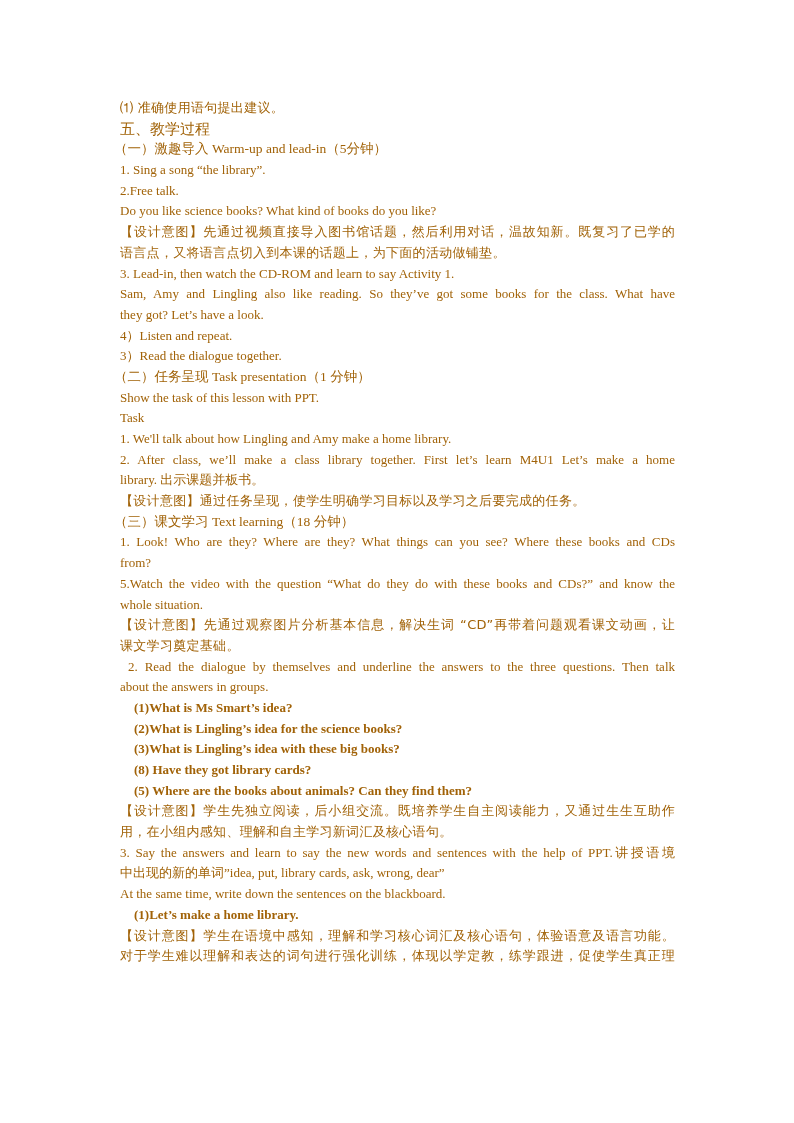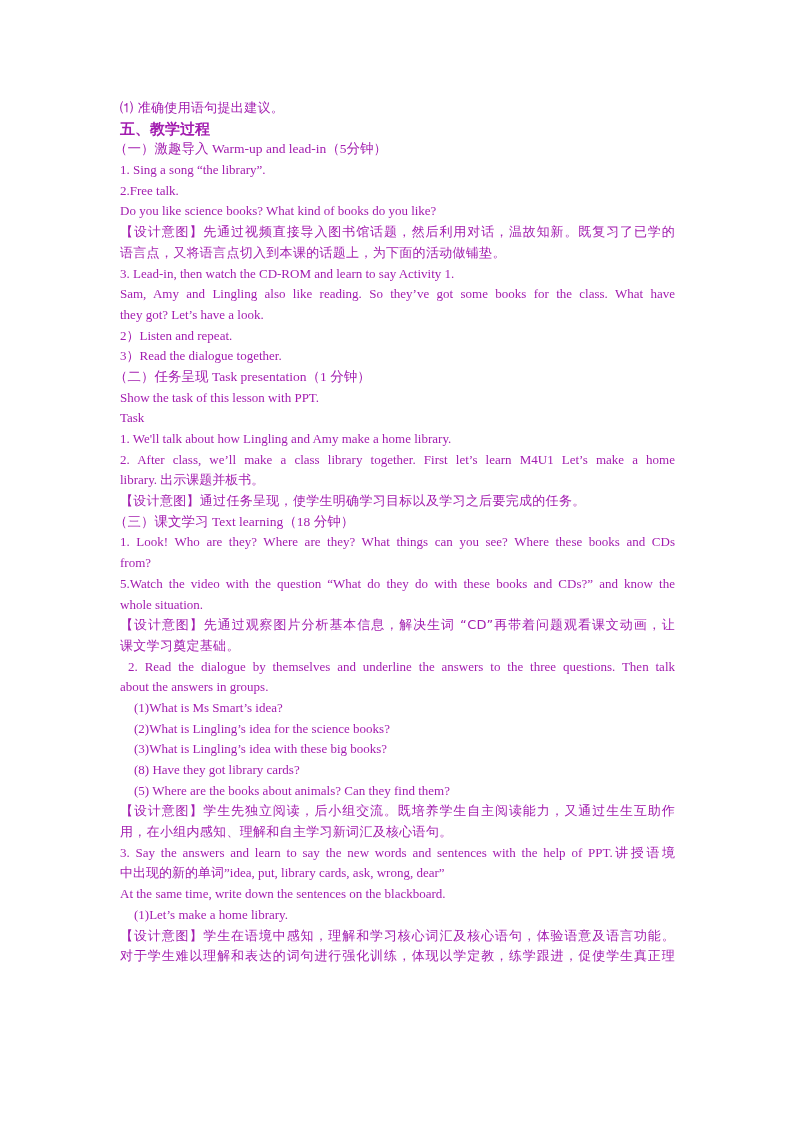--- a/index.html
+++ b/index.html
@@ -1,45 +1,45 @@
 <!DOCTYPE html>
 <html><head>
   <meta charset="utf-8">
   <style>
     html, body { margin: 0; padding: 0; background: #ffffff; }
     body { width: 794px; height: 1123px; position: relative; overflow: hidden; }
     .page {
       position: absolute; left: 120px; top: 98px; width: 555px;
       font-family: "Liberation Serif", "DejaVu Serif", serif;
-      font-size: 13px; color: #a21caf; line-height: 20.7px;
+      font-size: 13px; color: #a16207; line-height: 20.7px;
     }
     .line { white-space: nowrap; height: 20.7px; overflow: visible; }
     .justify-full { text-align: justify; text-align-last: justify; white-space: normal; }
-    .h1 { font-weight: bold; font-size: 15px; font-family: "DejaVu Serif", "Liberation Serif", serif; }
+    .h1 { font-weight: normal; font-size: 15px; font-family: "DejaVu Serif", "Liberation Serif", serif; }
     .h2 { font-weight: normal; font-size: 13.5px; margin-left: -6px; }
     .cn { font-family: "DejaVu Sans", "Liberation Sans", sans-serif; font-size: 13px; letter-spacing: 0.3px; }
     .ind1 { padding-left: 8px; }
-    .ind2 { padding-left: 14px; }
+    .ind2 { padding-left: 14px; font-weight: bold; }
   </style>
 </head>
 <body>
 
 <div class="page">
   <div class="line cn">⑴ 准确使用语句提出建议。</div>
   <div class="line h1">五、教学过程</div>
   <div class="line h2">（一）激趣导入 Warm-up and lead-in（5分钟）</div>
   <div class="line">1. Sing a song “the library”.</div>
   <div class="line">2.Free talk.</div>
   <div class="line">Do you like science books? What kind of books do you like?</div>
   <div class="line justify-full cn">【设计意图】先通过视频直接导入图书馆话题，然后利用对话，温故知新。既复习了已学的</div>
   <div class="line cn">语言点，又将语言点切入到本课的话题上，为下面的活动做铺垫。</div>
   <div class="line">3. Lead-in, then watch the CD-ROM and learn to say Activity 1.</div>
   <div class="line justify-full">Sam, Amy and Lingling also like reading. So they’ve got some books for the class. What have</div>
   <div class="line">they got? Let’s have a look.</div>
-  <div class="line">2）Listen and repeat.</div>
+  <div class="line">4）Listen and repeat.</div>
   <div class="line">3）Read the dialogue together.</div>
   <div class="line h2">（二）任务呈现 Task presentation（1 分钟）</div>
   <div class="line">Show the task of this lesson with PPT.</div>
   <div class="line">Task</div>
   <div class="line">1. We'll talk about how Lingling and Amy make a home library.</div>
   <div class="line justify-full">2. After class, we’ll make a class library together. First let’s learn M4U1 Let’s make a home</div>
   <div class="line">library.  出示课题并板书。</div>
   <div class="line cn">【设计意图】通过任务呈现，使学生明确学习目标以及学习之后要完成的任务。</div>
   <div class="line h2">（三）课文学习 Text learning（18 分钟）</div>
   <div class="line justify-full">1. Look! Who are they? Where are they? What things can you see? Where these books and CDs</div>

